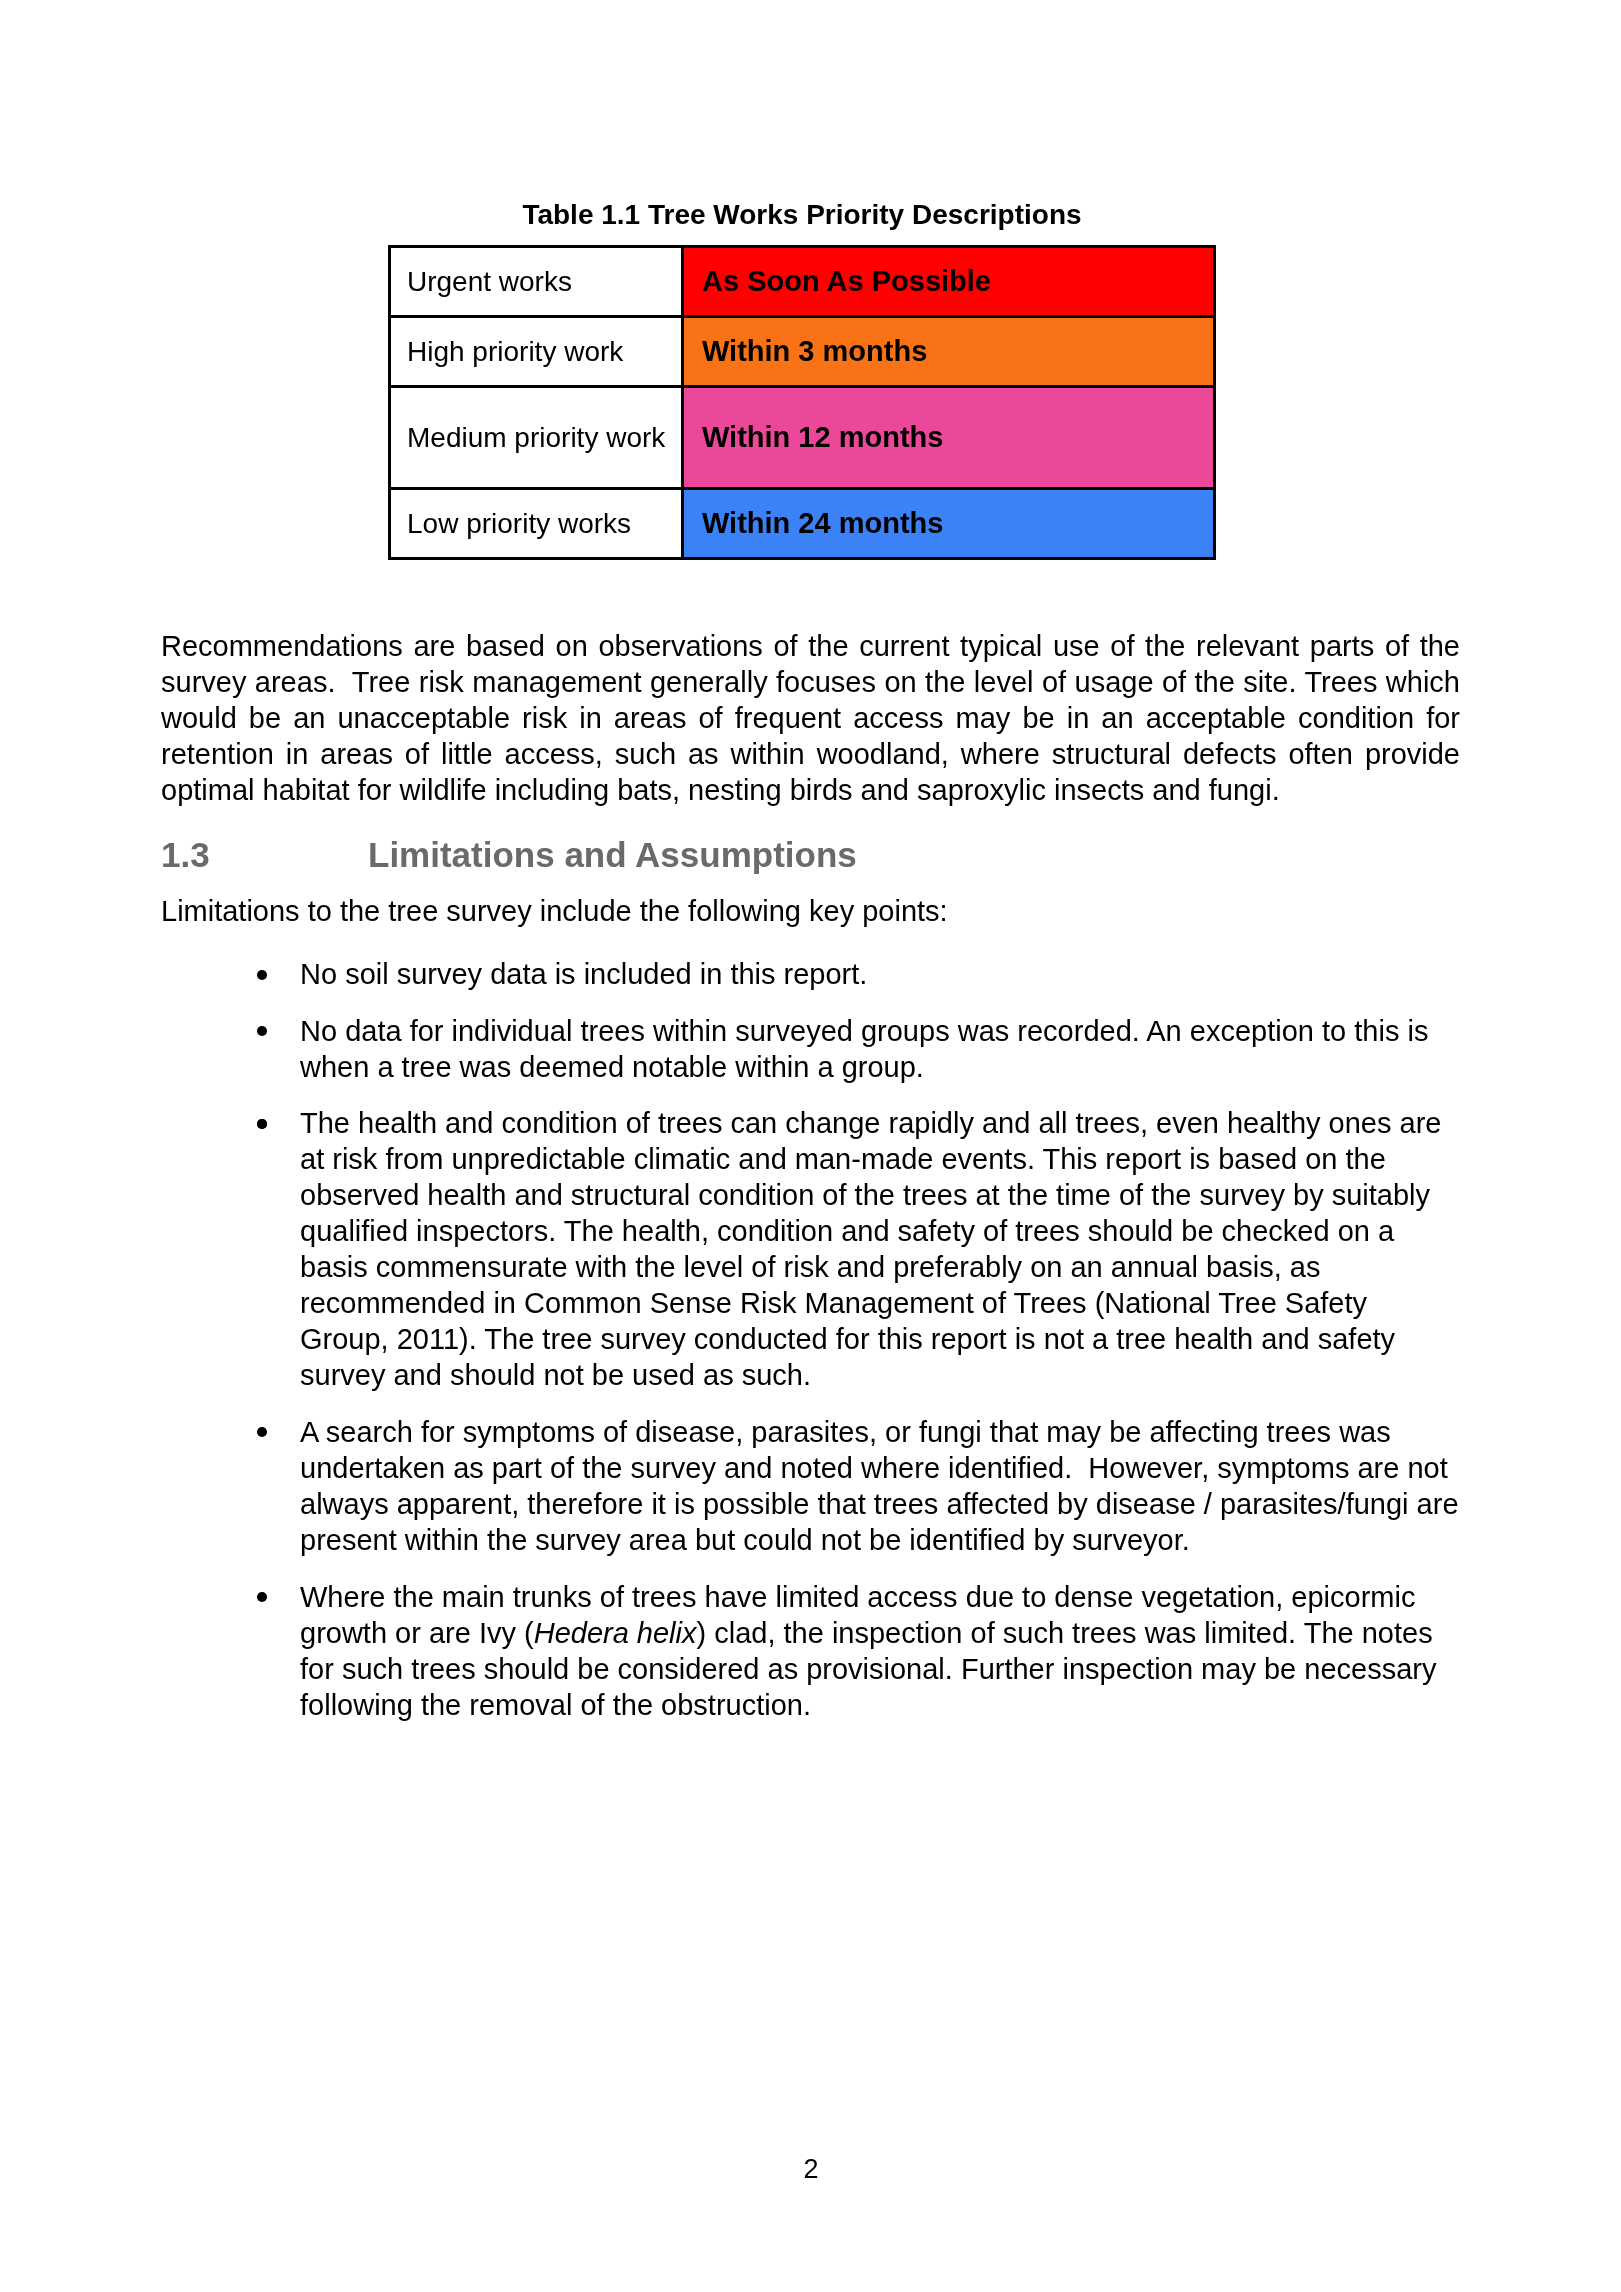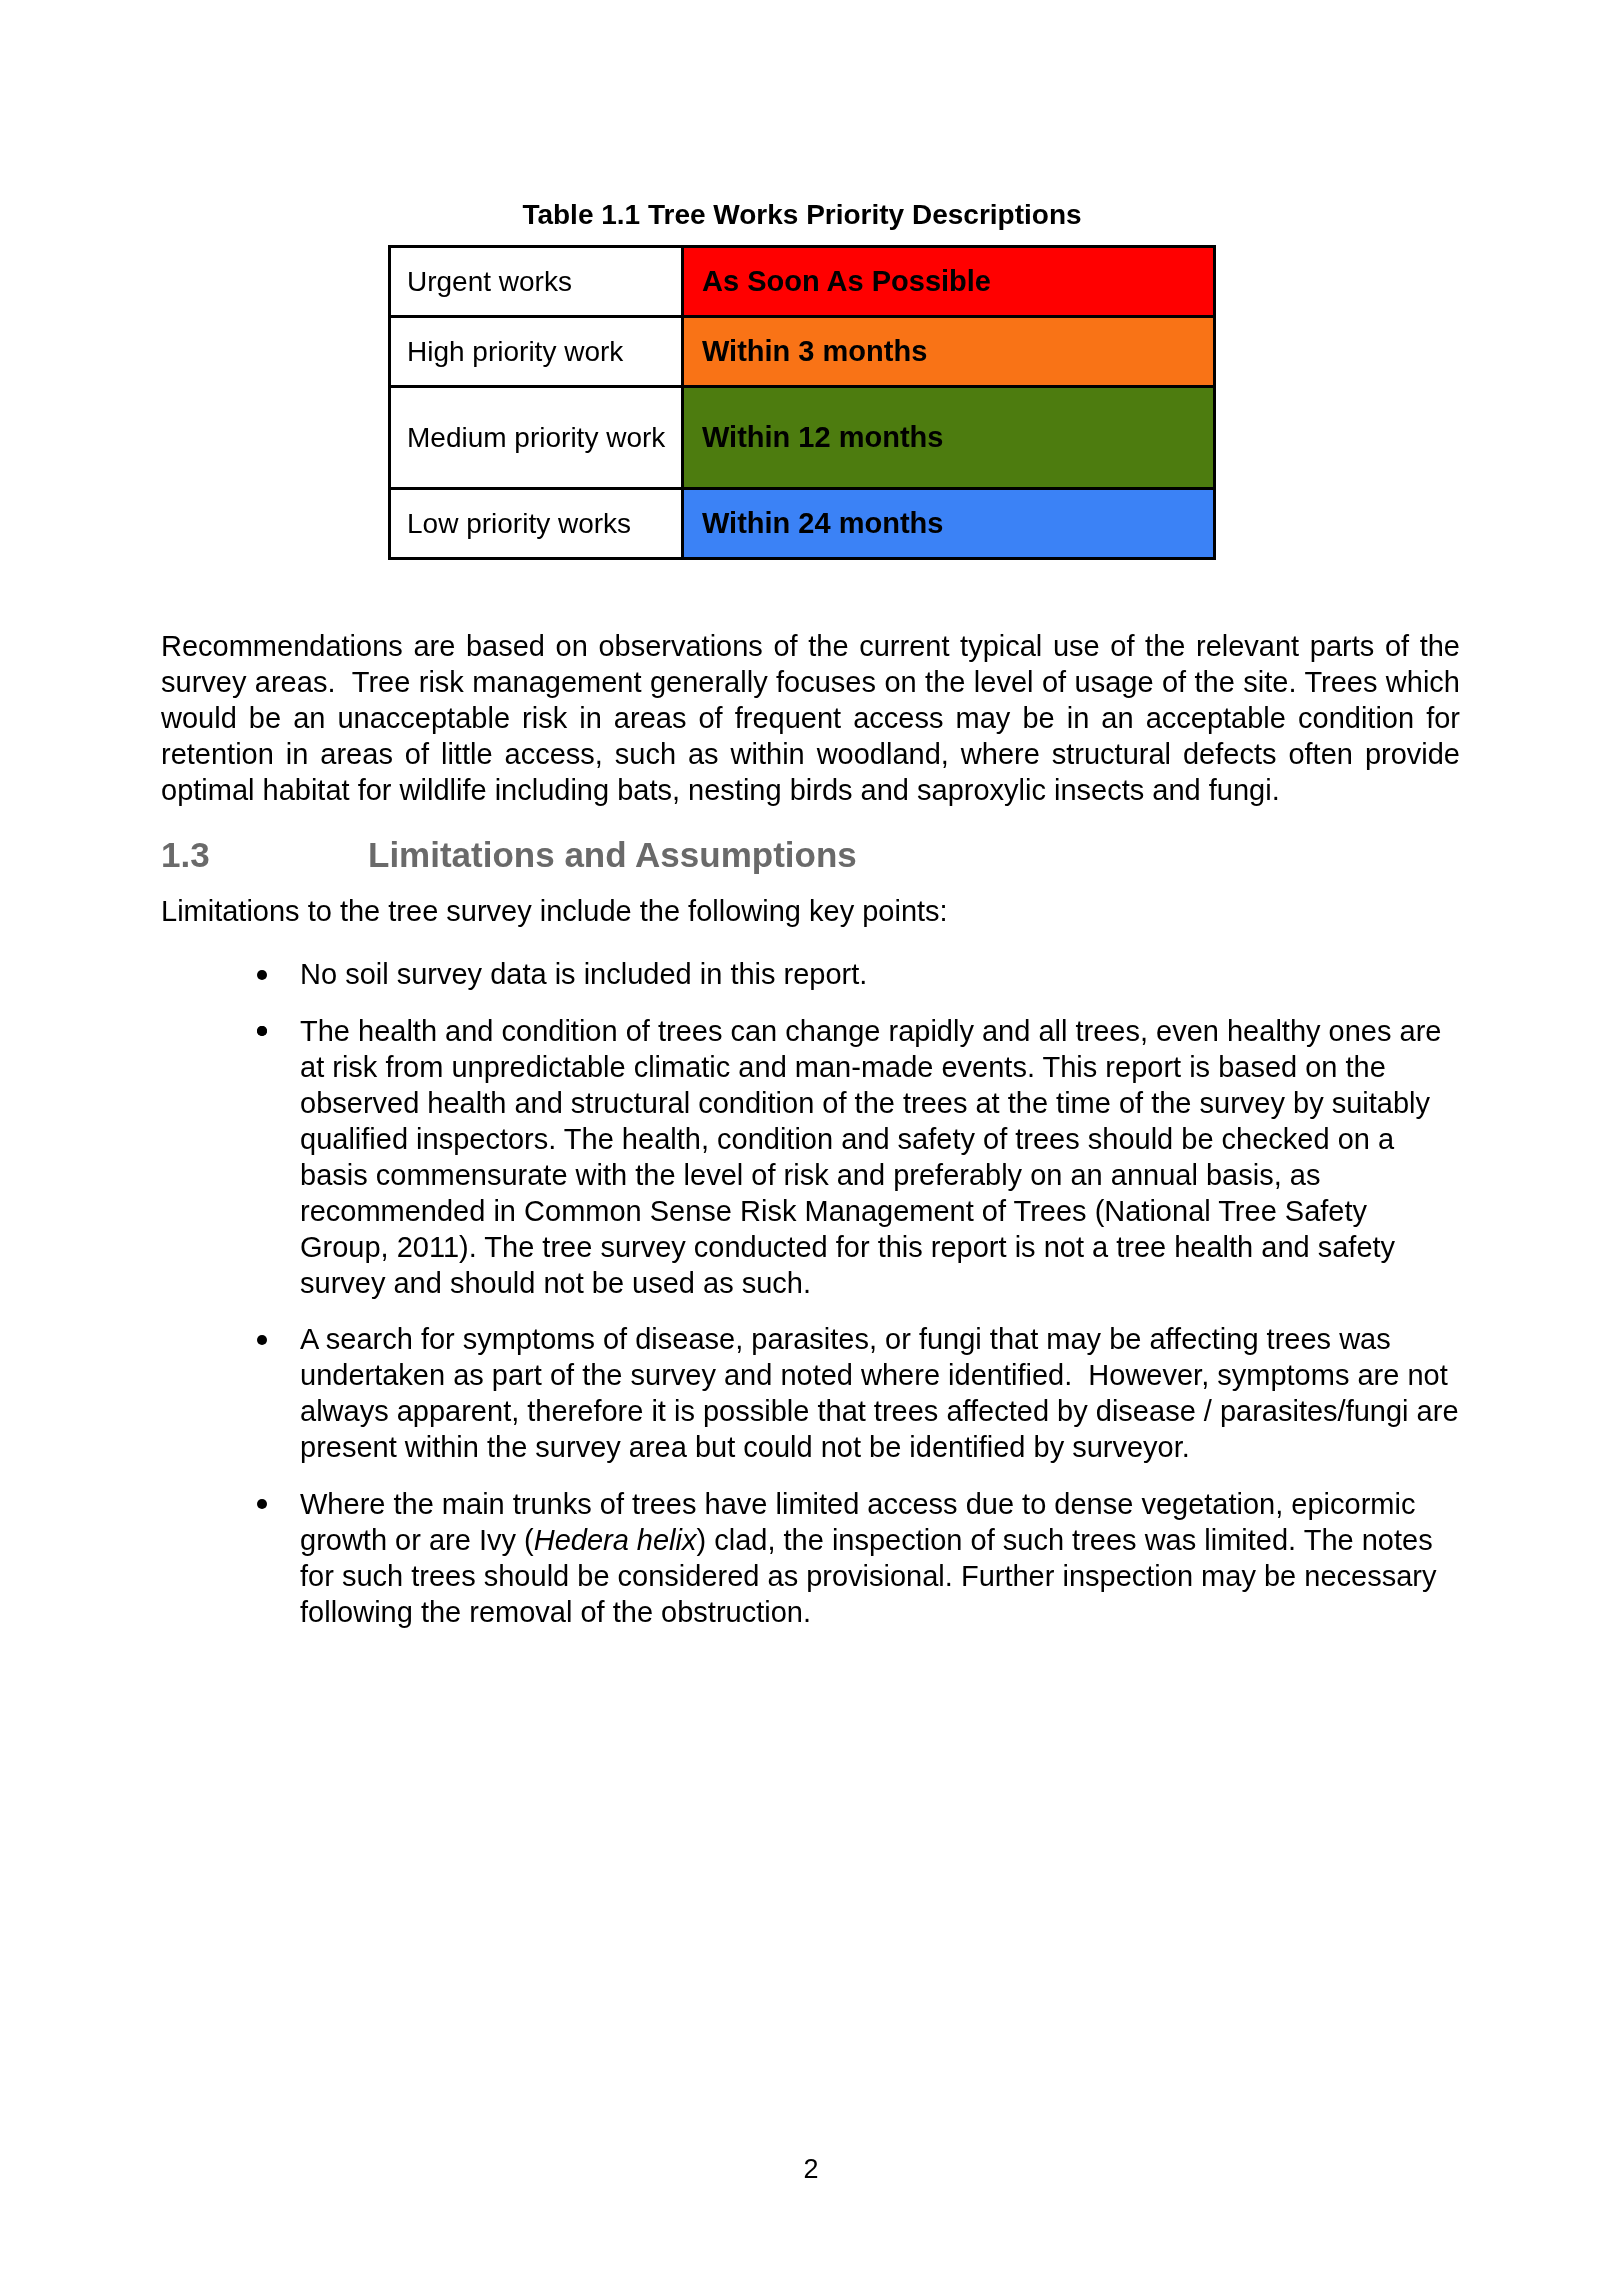--- a/index.html
+++ b/index.html
@@ -59,21 +59,21 @@
         <tr class="r-s">
           <td class="cell-label">Urgent works</td>
           <td class="cell-value" style="background-color: rgb(255, 0, 0);">As Soon As Possible</td>
         </tr>
         <tr class="r-s">
           <td class="cell-label">High priority work</td>
           <td class="cell-value" style="background-color: #f97316;">Within 3 months</td>
         </tr>
         <tr class="r-l">
           <td class="cell-label">Medium priority work</td>
-          <td class="cell-value" style="background-color: #4d7c0f;">Within 12 months</td>
+          <td class="cell-value" style="background-color: #ec4899;">Within 12 months</td>
         </tr>
         <tr class="r-s">
           <td class="cell-label">Low priority works</td>
           <td class="cell-value" style="background-color: #3b82f6;">Within 24 months</td>
         </tr>
       </tbody>
     </table>
   </div>
 
   <p class="paragraph">Recommendations are based on observations of the current typical use of the relevant parts of the survey areas.  Tree risk management generally focuses on the level of usage of the site. Trees which would be an unacceptable risk in areas of frequent access may be in an acceptable condition for retention in areas of little access, such as within woodland, where structural defects often provide optimal habitat for wildlife including bats, nesting birds and saproxylic insects and fungi.</p>
@@ -85,20 +85,24 @@
 
   <p class="intro">Limitations to the tree survey include the following key points:</p>
 
   <ul class="bullets">
     <li>
       <span class="dot"></span>
       <span class="btext">No soil survey data is included in this report.</span>
     </li>
     <li>
       <span class="dot"></span>
+      <span class="btext">No data for individual trees within surveyed groups was recorded. An exception to this is when a tree was deemed notable within a group.</span>
+    </li>
+    <li>
+      <span class="dot"></span>
     </li>
     <li>
       <span class="dot"></span>
       <span class="btext">The health and condition of trees can change rapidly and all trees, even healthy ones are at risk from unpredictable climatic and man-made events. This report is based on the observed health and structural condition of the trees at the time of the survey by suitably qualified inspectors. The health, condition and safety of trees should be checked on a basis commensurate with the level of risk and preferably on an annual basis, as recommended in Common Sense Risk Management of Trees (National Tree Safety Group, 2011). The tree survey conducted for this report is not a tree health and safety survey and should not be used as such.</span>
     </li>
     <li>
       <span class="dot"></span>
       <span class="btext">A search for symptoms of disease, parasites, or fungi that may be affecting trees was undertaken as part of the survey and noted where identified.  However, symptoms are not always apparent, therefore it is possible that trees affected by disease / parasites/fungi are present within the survey area but could not be identified by surveyor.</span>
     </li>
     <li>

